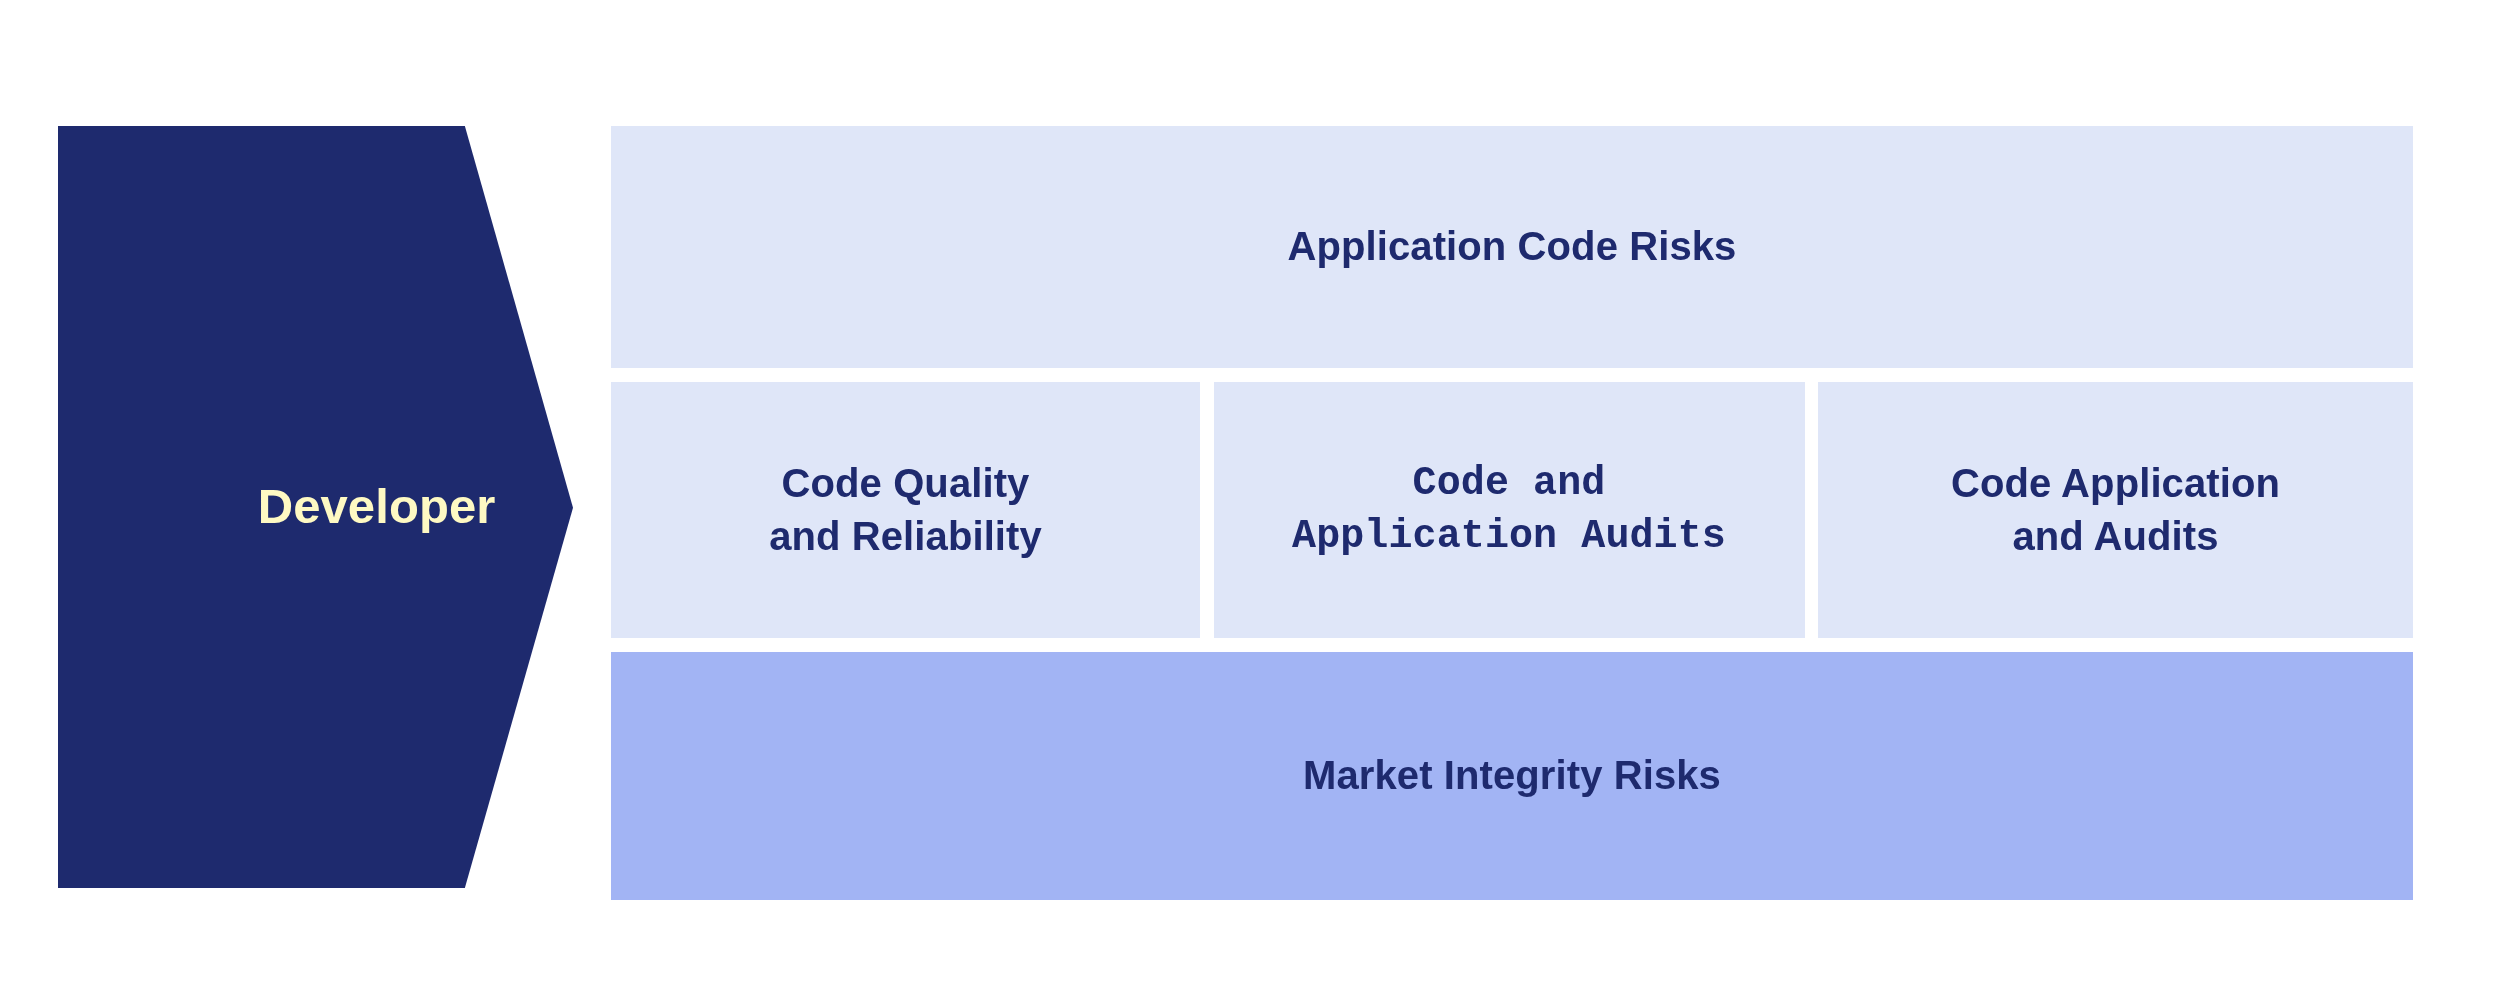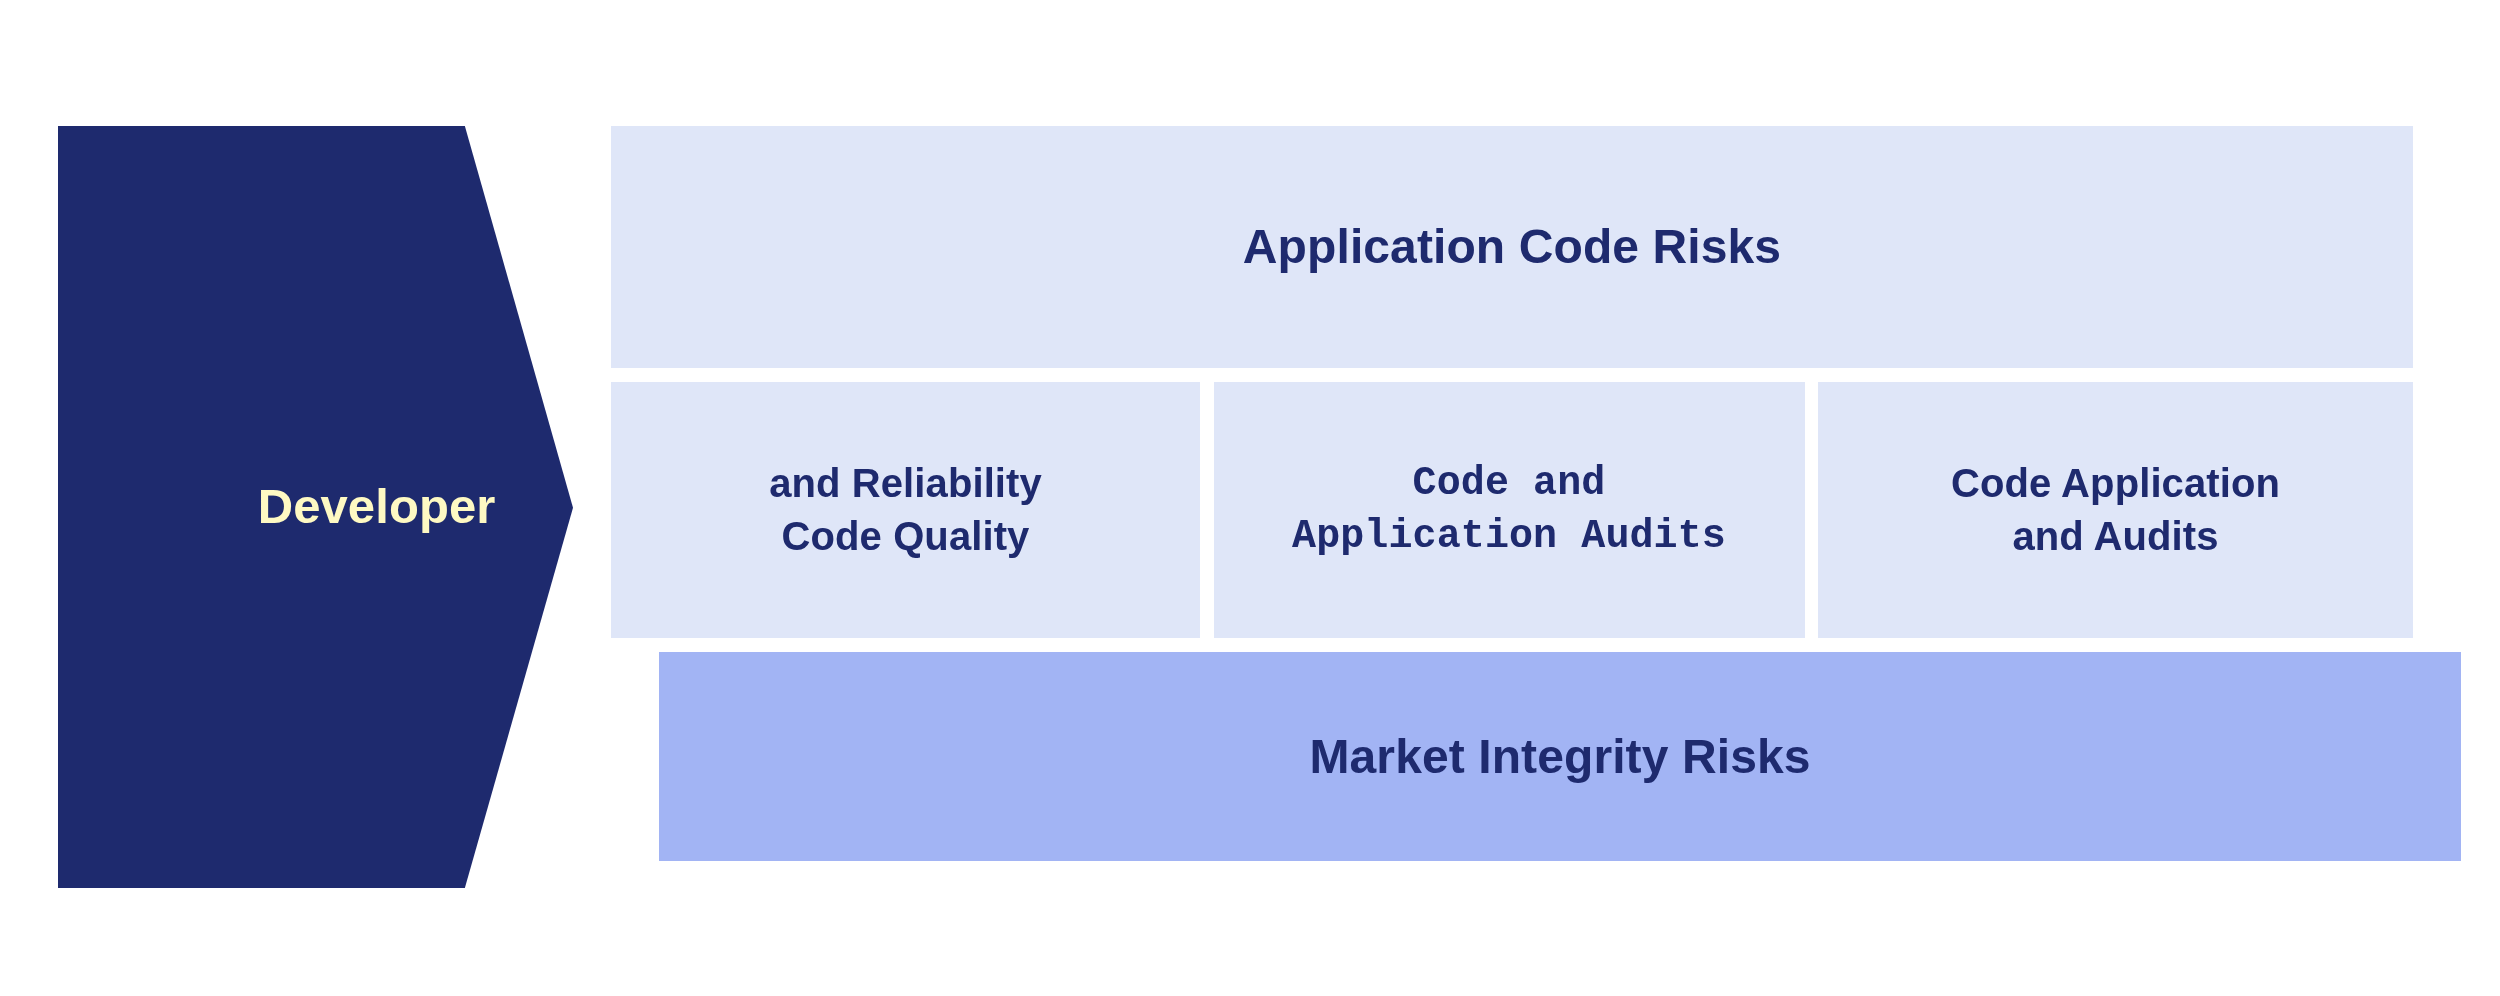--- a/index.html
+++ b/index.html
@@ -79,39 +79,38 @@
     top: 256px;
     height: 256px;
     background: transparent;
     display: flex;
     justify-content: space-between;
     align-items: stretch;
   }
 
   .band-bottom {
     top: 526px;
-    height: 209px;
+    height: 248px;
     background: #A2B4F4;
-    margin-left: 48px;
   }
 
   .cell {
     background: #DFE6F8;
     display: flex;
     align-items: center;
     justify-content: center;
     box-sizing: border-box;
   }
   .cell-1 { width: 589px; }
   .cell-2 { width: 591px; font-family: Liberation Mono, monospace; }
   .cell-3 { width: 595px; }
 
   .band-title {
     color: #1E2A6E;
-    font-size: 48px;
+    font-size: 40px;
     font-weight: bold;
     line-height: 1.33;
     text-align: center;
     letter-spacing: 0.1px;
   }
   .cell-title {
     color: #1E2A6E;
     font-size: 40px;
     font-weight: bold;
     line-height: 1.33;
@@ -138,22 +137,22 @@
   <div class="stack">
 
     <div class="band band-top">
       <span class="band-title">Application Code Risks</span>
     </div>
 
     <div class="band band-middle">
 
       <div class="cell cell-1">
         <span class="cell-title">
+          <span class="line">Code Quality</span>
           <span class="line">and Reliability</span>
-          <span class="line">Code Quality</span>
         </span>
       </div>
 
       <div class="cell cell-2">
         <span class="cell-title">
           <span class="line">Code and</span>
           <span class="line">Application Audits</span>
         </span>
       </div>
 

